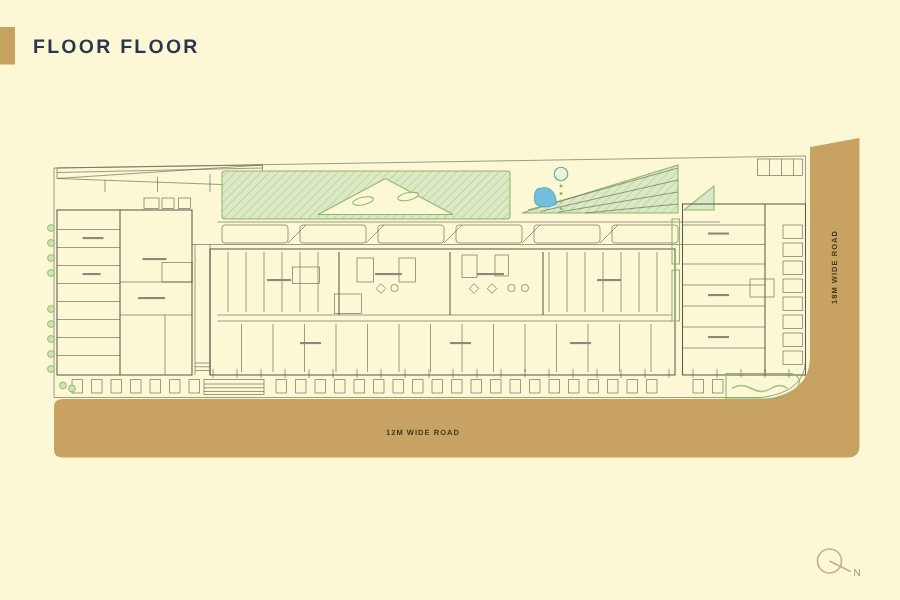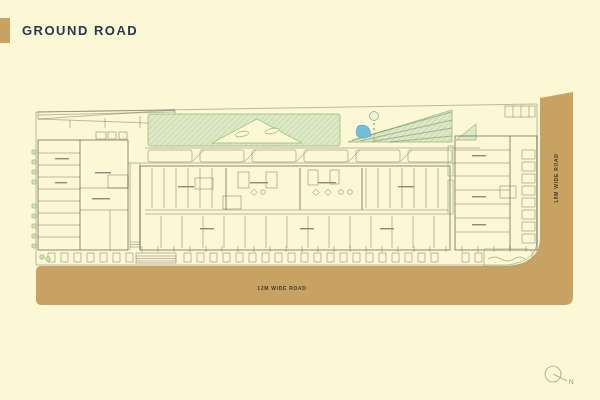--- a/index.html
+++ b/index.html
@@ -28,21 +28,21 @@
   .north-s{stroke:#BDB293;stroke-width:1.1;fill:none;}
   .txtmark{fill:#8a8a7a;}
 </style>
 </head>
 <body>
 
 <div class="stage">
 
   <div class="header">
     <div class="accent-bar"></div>
-    <h1>GROUND ROAD</h1>
+    <h1>FLOOR FLOOR</h1>
   </div>
 
   <svg width="600" height="400" viewBox="0 0 600 400">
     <defs>
       <pattern id="hatchG" width="4" height="4" patternUnits="userSpaceOnUse" patternTransform="rotate(45)">
         <line x1="0" y1="0" x2="0" y2="4" stroke="#b7cf97" stroke-width="1"></line>
       </pattern>
       <pattern id="hatchGray" width="3" height="3" patternUnits="userSpaceOnUse" patternTransform="rotate(45)">
         <line x1="0" y1="0" x2="0" y2="3" stroke="#9a9a8c" stroke-width=".7"></line>
       </pattern>

